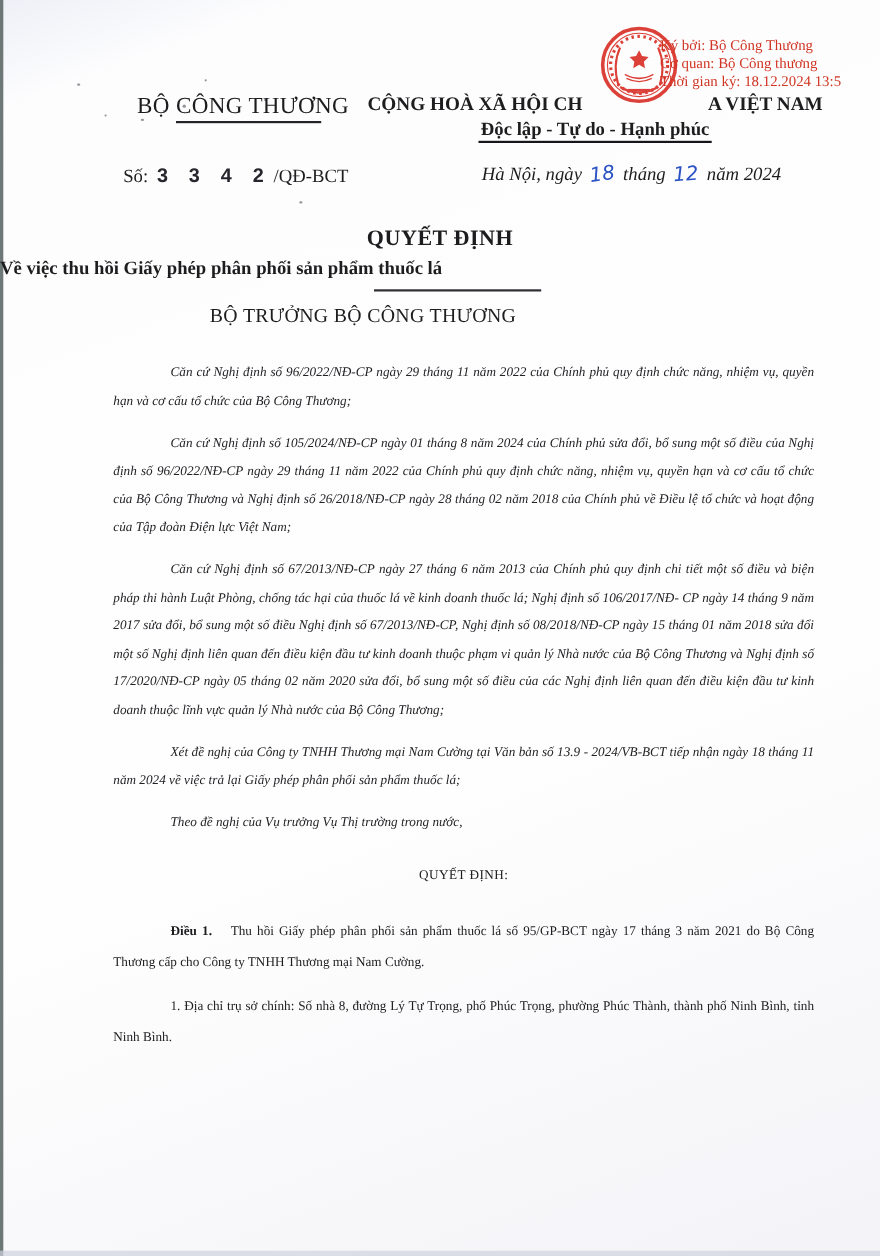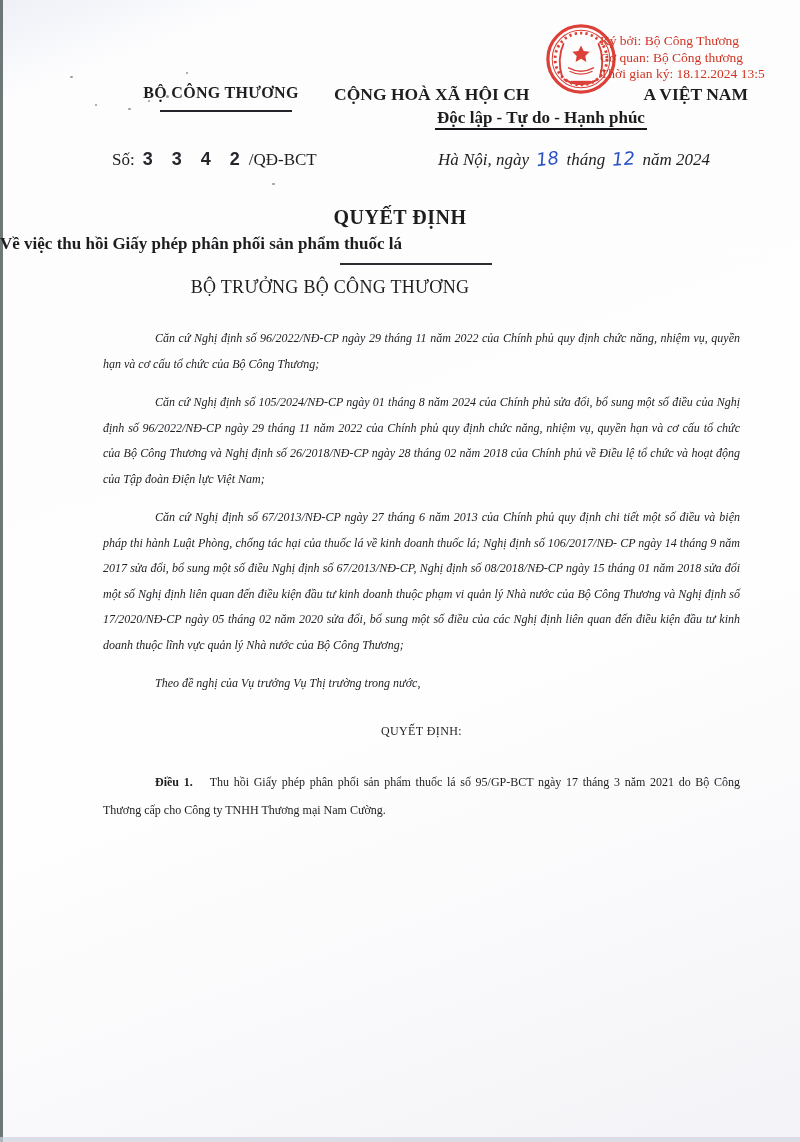--- a/index.html
+++ b/index.html
@@ -12,21 +12,21 @@
     overflow:hidden;
     font-family:"Liberation Serif","DejaVu Serif",serif;
     color:#1d1d1f;
   }
   .scan-edge-left{position:absolute;left:0;top:0;width:3px;height:1142px;background:#55605e;opacity:.85;}
   .scan-edge-bottom{position:absolute;left:0;bottom:0;width:800px;height:5px;background:#cfd3dd;opacity:.7;}
   .noise i{position:absolute;border-radius:50%;background:rgba(60,62,72,.55);}
 
   
   .ministry{position:absolute;left:88px;top:84px;width:266px;text-align:center;
-    font-weight:bold;font-size:16px;letter-spacing:.3px;}
+    font-weight:normal;font-size:21px;letter-spacing:.3px;}
   .ministry-underline{position:absolute;left:160px;top:110px;width:132px;height:2px;background:#23232a;}
   .national{position:absolute;left:334px;top:84px;width:414px;display:flex;justify-content:space-between;
     font-weight:bold;font-size:17.5px;white-space:nowrap;}
   .national .gap{display:inline-block;width:94px;}
   .motto{position:absolute;left:334px;top:108px;width:414px;text-align:center;}
   .motto span{font-weight:bold;font-size:17px;border-bottom:2px solid #15151a;padding:0 2px 1px 2px;}
   .so-line{position:absolute;left:112px;top:149px;font-size:17px;white-space:nowrap;}
   .so-number{font-family:"Liberation Sans","DejaVu Sans",sans-serif;font-weight:bold;
     font-size:18px;letter-spacing:7px;margin:0 2px 0 8px;color:#26262c;}
   .date-line{position:absolute;left:418px;top:148px;width:312px;text-align:center;
@@ -131,24 +131,26 @@
   <div class="title-main">QUYẾT ĐỊNH</div>
   <div class="title-sub">Về việc thu hồi Giấy phép phân phối sản phẩm thuốc lá</div>
   <div class="title-rule"></div>
   <div class="issuer">BỘ TRƯỞNG BỘ CÔNG THƯƠNG</div>
 
   <div class="body">
     <div class="preamble">
       <p>Căn cứ Nghị định số 96/2022/NĐ-CP ngày 29 tháng 11 năm 2022 của Chính phủ quy định chức năng, nhiệm vụ, quyền hạn và cơ cấu tổ chức của Bộ Công Thương;</p>
       <p>Căn cứ Nghị định số 105/2024/NĐ-CP ngày 01 tháng 8 năm 2024 của Chính phủ sửa đổi, bổ sung một số điều của Nghị định số 96/2022/NĐ-CP ngày 29 tháng 11 năm 2022 của Chính phủ quy định chức năng, nhiệm vụ, quyền hạn và cơ cấu tổ chức của Bộ Công Thương và Nghị định số 26/2018/NĐ-CP ngày 28 tháng 02 năm 2018 của Chính phủ về Điều lệ tổ chức và hoạt động của Tập đoàn Điện lực Việt Nam;</p>
       <p>Căn cứ Nghị định số 67/2013/NĐ-CP ngày 27 tháng 6 năm 2013 của Chính phủ quy định chi tiết một số điều và biện pháp thi hành Luật Phòng, chống tác hại của thuốc lá về kinh doanh thuốc lá; Nghị định số 106/2017/NĐ- CP ngày 14 tháng 9 năm 2017 sửa đổi, bổ sung một số điều Nghị định số 67/2013/NĐ-CP, Nghị định số 08/2018/NĐ-CP ngày 15 tháng 01 năm 2018 sửa đổi một số Nghị định liên quan đến điều kiện đầu tư kinh doanh thuộc phạm vi quản lý Nhà nước của Bộ Công Thương và Nghị định số 17/2020/NĐ-CP ngày 05 tháng 02 năm 2020 sửa đổi, bổ sung một số điều của các Nghị định liên quan đến điều kiện đầu tư kinh doanh thuộc lĩnh vực quản lý Nhà nước của Bộ Công Thương;</p>
+      <p>Xét đề nghị của Công ty TNHH Thương mại Nam Cường tại Văn bản số 13.9 - 2024/VB-BCT tiếp nhận ngày 18 tháng 11 năm 2024 về việc trả lại Giấy phép phân phối sản phẩm thuốc lá;</p>
       <p>Theo đề nghị của Vụ trưởng Vụ Thị trường trong nước,</p>
     </div>
 
     <p class="decision-heading">QUYẾT ĐỊNH:</p>
 
     <p class="article">
       <span class="art-label">Điều 1.</span><span class="art-text">Thu hồi Giấy phép phân phối sản phẩm thuốc lá số 95/GP-BCT ngày 17 tháng 3 năm 2021 do Bộ Công Thương cấp cho Công ty TNHH Thương mại Nam Cường.</span>
     </p>
 
+    <p class="article">1. Địa chỉ trụ sở chính: Số nhà 8, đường Lý Tự Trọng, phố Phúc Trọng, phường Phúc Thành, thành phố Ninh Bình, tỉnh Ninh Bình.</p>
   </div>
 
 </div>
 
 </body></html>

